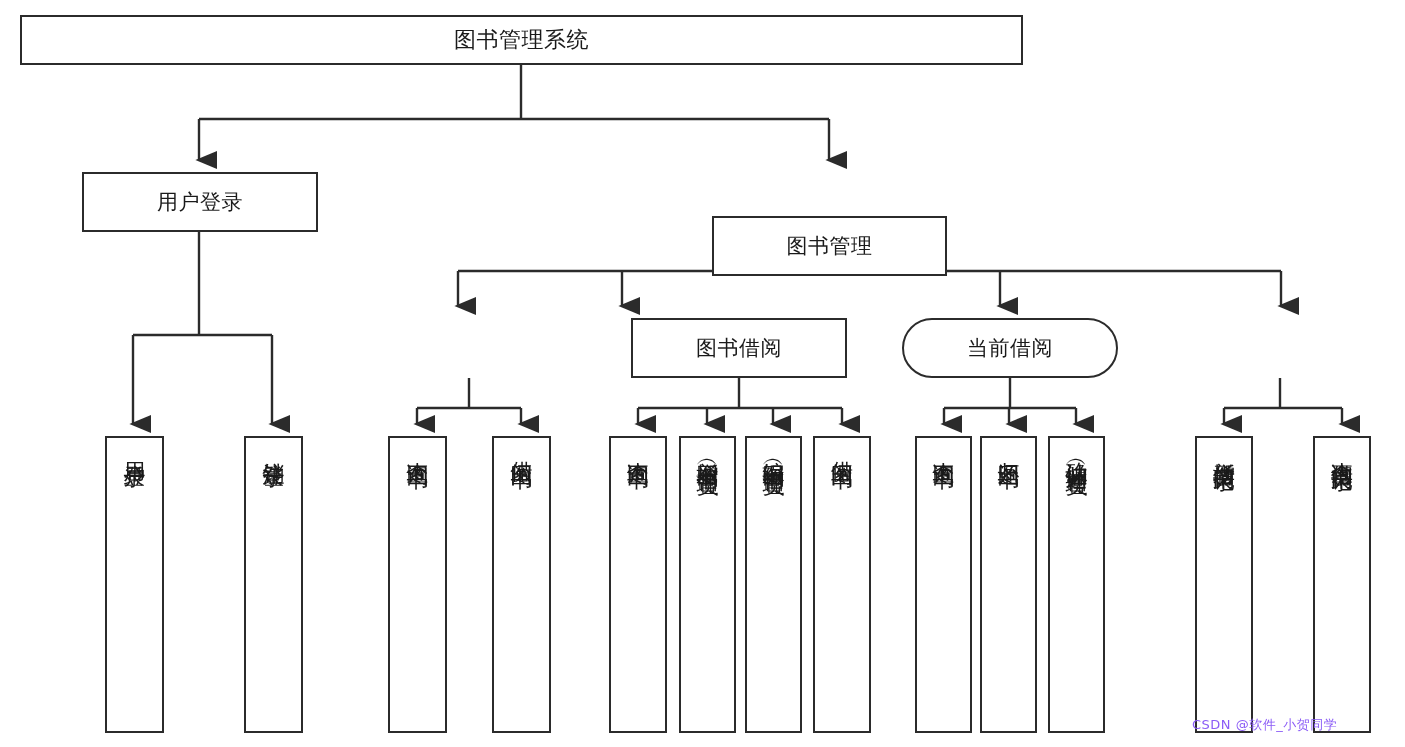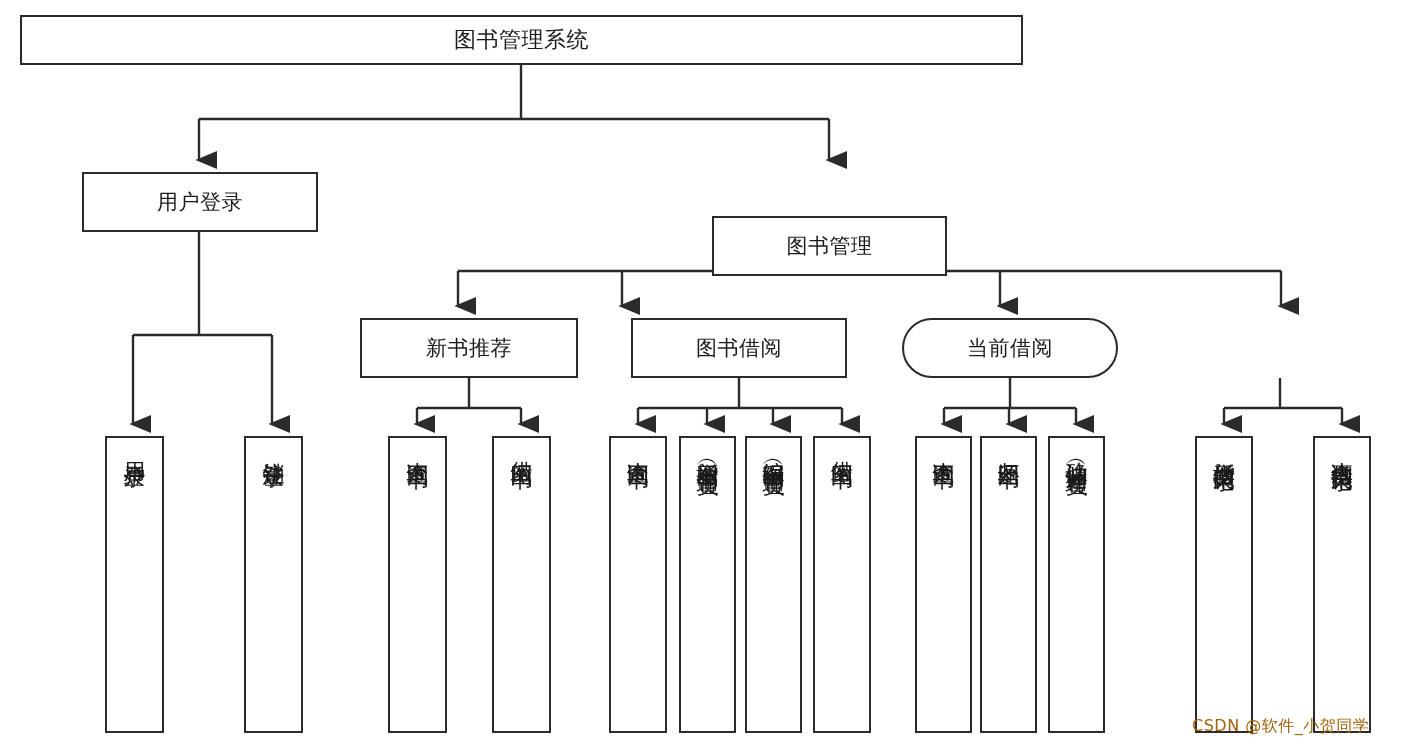--- a/index.html
+++ b/index.html
@@ -56,22 +56,22 @@
     font-size:22px;
     line-height:1.0;
     letter-spacing:2px;
     white-space:nowrap;
     margin:0 auto;
   }
   .watermark{
     position:absolute;
     left:1192px;
     top:716px;
-    font-size:16px;
-    color:#a16207;
+    font-size:13px;
+    color:#8b5cf6;
     white-space:nowrap;
     z-index:5;
     letter-spacing:0.5px;
   }
 </style>
 </head>
 <body>
 
 <div id="canvas">
 
@@ -129,23 +129,20 @@
     <span class="lbl">图书管理系统</span>
   </div>
 
   <div class="node h" style="left:82px;top:172px;width:236px;height:60px;">
     <span class="lbl">用户登录</span>
   </div>
   <div class="node h" style="left:712px;top:172px;width:235px;height:60px;margin-top:44px;">
     <span class="lbl">图书管理</span>
   </div>
 
-  <div class="node h" style="left:360px;top:318px;width:218px;height:60px;">
-    <span class="lbl">新书推荐</span>
-  </div>
   <div class="node h" style="left:631px;top:318px;width:216px;height:60px;align-items:center;">
     <span class="lbl">图书借阅</span>
   </div>
   <div class="node h" style="left:902px;top:318px;width:216px;height:60px;border-radius:30px;">
     <span class="lbl">当前借阅</span>
   </div>
 
   <div class="node v" style="left:105px;top:436px;width:59px;height:297px;">
     <span class="lbl">用户登录</span>
   </div>

